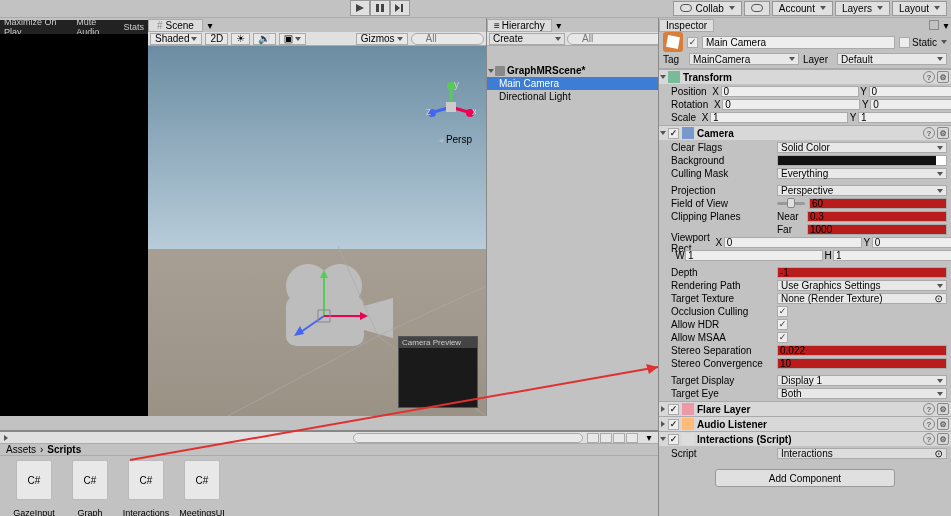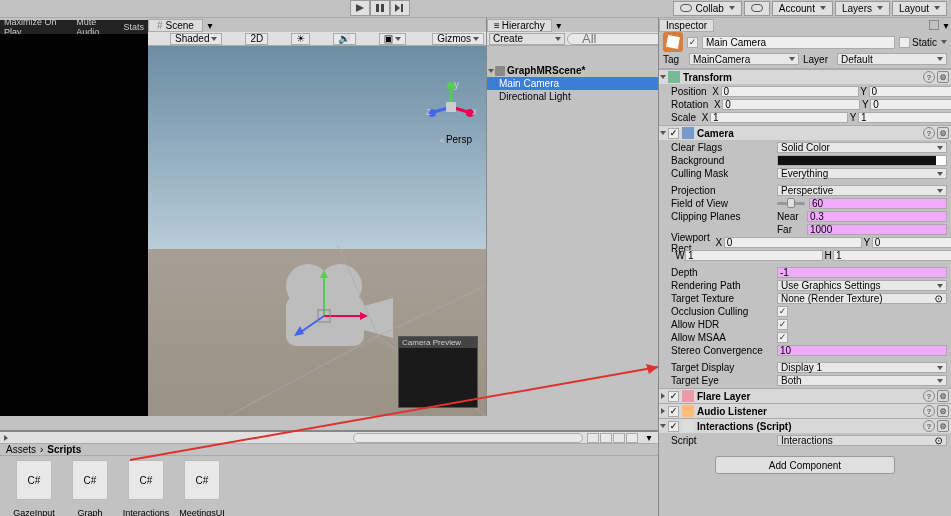--- a/index.html
+++ b/index.html
@@ -13,29 +13,29 @@
 .dropdown-arrow{ width:0;height:0;border-left:3px solid transparent;border-right:3px solid transparent;border-top:4px solid #555;display:inline-block;margin-left:2px;}
 .cloud{ display:inline-block; width:12px;height:8px;border:1px solid #555;border-radius:5px;position:relative;}
 .col-sidebar { position:absolute; top:20px; left:0; width:148px; height:396px; background:#0f766e; }
 .sidebar-top { height:14px; background:#222; display:flex; align-items:center; padding:0 4px; gap:6px; color:#ccc; }
 .sidebar-top span{color:#ccc;font-size:9px;}
 
 .scene-panel { position:absolute; top:18px; left:148px; width:338px; height:398px; background:#393939; }
 .scene-tab { height:14px; background:#c2c2c2; display:flex; align-items:center;}
 .scene-tab .tab{ background:#ddd;border:1px solid #aaa;padding:0 8px;height:13px;display:flex;align-items:center;gap:3px;}
 .scene-bar { height:14px; background:#e0e0e0; border-bottom:1px solid #aaa; display:flex; align-items:center; padding:0 2px; gap:3px;}
-.scene-bar .item{border:1px solid #aaa;background:#e8e8e8;padding:0 4px;height:12px;display:flex;align-items:center;margin-left:20px;}
+.scene-bar .item{border:1px solid #aaa;background:#e8e8e8;padding:0 4px;height:12px;display:flex;align-items:center;}
 .scene-view { height:370px; background:linear-gradient(to bottom, #6b8da3 0%, #b8ccd9 55%, #a89f94 55%, #9a9285 100%); position:relative; }
 
 .hierarchy { position:absolute; top:18px; left:486px; width:172px; height:398px; background:#c2c2c2; border-left:1px solid #888;}
 .h-tab{height:14px;display:flex;align-items:center;background:#c2c2c2;}
 .h-tab .tab{background:#ddd;border:1px solid #aaa;padding:0 6px;height:13px;display:flex;align-items:center;gap:2px;}
 .h-bar{height:14px;background:#e0e0e0;border-bottom:1px solid #aaa;display:flex;align-items:center;padding:0 2px;gap:2px;}
 .h-bar .create{border:1px solid #aaa;padding:0 3px;height:12px;display:flex;align-items:center;gap:30px;}
-.h-search{flex:1;background:#e8e8e8;border:1px solid #aaa;border-radius:7px;height:12px;padding:0 14px;font-size:13px;}
+.h-search{flex:1;background:#e8e8e8;border:1px solid #aaa;border-radius:7px;height:12px;padding:0 14px;font-size:10px;}
 .h-tree{padding:18px 0;}
 .h-row{padding:1px 4px 1px 12px;display:flex;align-items:center;gap:4px;}
 .h-scene{font-weight:bold;padding:1px 4px 1px 2px;display:flex;align-items:center;gap:2px;}
 .h-sel{background:#3e7dd6;color:#fff;}
 .h-sel span{color:#fff;}
 .foldout{width:0;height:0;border-top:3px solid transparent;border-bottom:3px solid transparent;border-left:4px solid #555;display:inline-block;}
 .foldout.open{transform:rotate(90deg);}
 .unity-ico{width:10px;height:10px;background:#888;display:inline-block;border-radius:1px;}
 
 .inspector { position:absolute; top:18px; left:658px; right:0; height:498px; background:#c2c2c2; border-left:1px solid #888; overflow:hidden;}
@@ -50,21 +50,21 @@
 .i-taglayer{display:flex;gap:4px;height:14px;align-items:center;margin-top:2px;}
 .i-taglayer .lbl{width:22px;}
 .i-taglayer .dd{flex:1;background:#e8e8e8;border:1px solid #aaa;height:12px;padding:0 3px;display:flex;align-items:center;justify-content:space-between;}
 
 .comp{border-top:1px solid #aaa;}
 .comp-hdr{height:14px;background:#d8d8d8;display:flex;align-items:center;padding:0 2px;gap:3px;font-weight:bold;text-align:center;}
 .comp-ico{width:12px;height:12px;background:#888;display:inline-block;}
 .comp-body{padding:1px 4px;}
 .prop{display:flex;align-items:center;height:13px;gap:4px;padding-left:8px;}
 .prop .lbl{width:102px;}
-.prop .f{flex:1;background:#f0abfc;border:1px solid #aaa;height:11px;padding:0 2px;}
+.prop .f{flex:1;background:#b91c1c;border:1px solid #aaa;height:11px;padding:0 2px;}
 .prop .dd{flex:1;background:#e8e8e8;border:1px solid #aaa;height:11px;padding:0 3px;display:flex;align-items:center;justify-content:space-between;}
 .xyz{display:flex;flex:1;gap:0;}
 .xyz .ax{display:flex;align-items:center;flex:1;}
 .xyz .ax .al{width:10px;text-align:center;}
 .xyz .ax .f{flex:1;background:#eee;border:1px solid #aaa;height:11px;padding:0 2px;}
 .cb{width:11px;height:11px;background:#eee;border:1px solid #aaa;display:inline-flex;align-items:center;justify-content:center;}
 .cb.checked::after{content:"✓";font-size:9px;color:#333;line-height:1;}
 .slider{flex:1;display:flex;align-items:center;gap:4px;}
 .slider-track{flex:1;height:3px;background:#999;position:relative;border-radius:2px;}
 .slider-thumb{position:absolute;width:8px;height:10px;background:#e0e0e0;border:1px solid #888;border-radius:2px;top:-4px;}
@@ -449,20 +449,24 @@
         </div>
       <div class="prop">
           <span class="lbl">Allow HDR</span>
           <div class="cb checked"></div>
         </div>
       <div class="prop">
           <span class="lbl">Allow MSAA</span>
           <div class="cb checked"></div>
         </div>
       <div class="prop">
+          <span class="lbl">Stereo Separation</span>
+          <input class="f" value="0.022" style="">
+        </div>
+      <div class="prop">
           <span class="lbl">Stereo Convergence</span>
           <input class="f" value="10" style="">
         </div>
       <div style="height:4px"></div>
       <div class="prop">
           <span class="lbl">Target Display</span>
           <div class="dd">
             <span>Display 1</span>
             <span class="dropdown-arrow"></span>
           </div>

